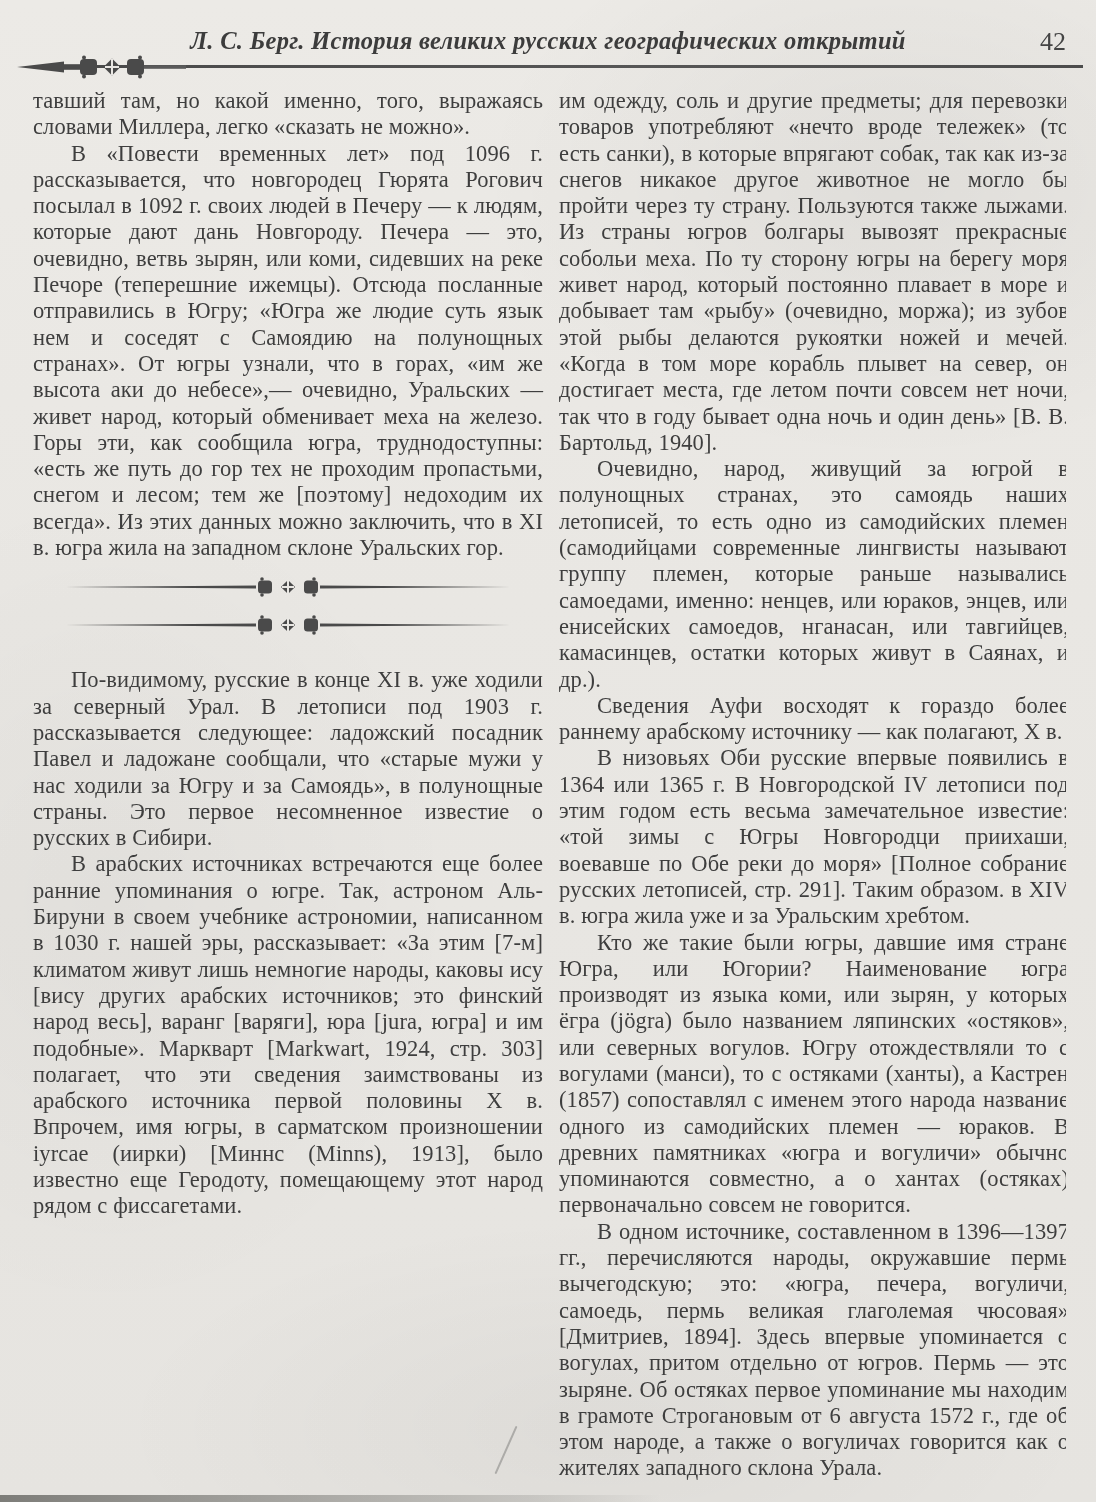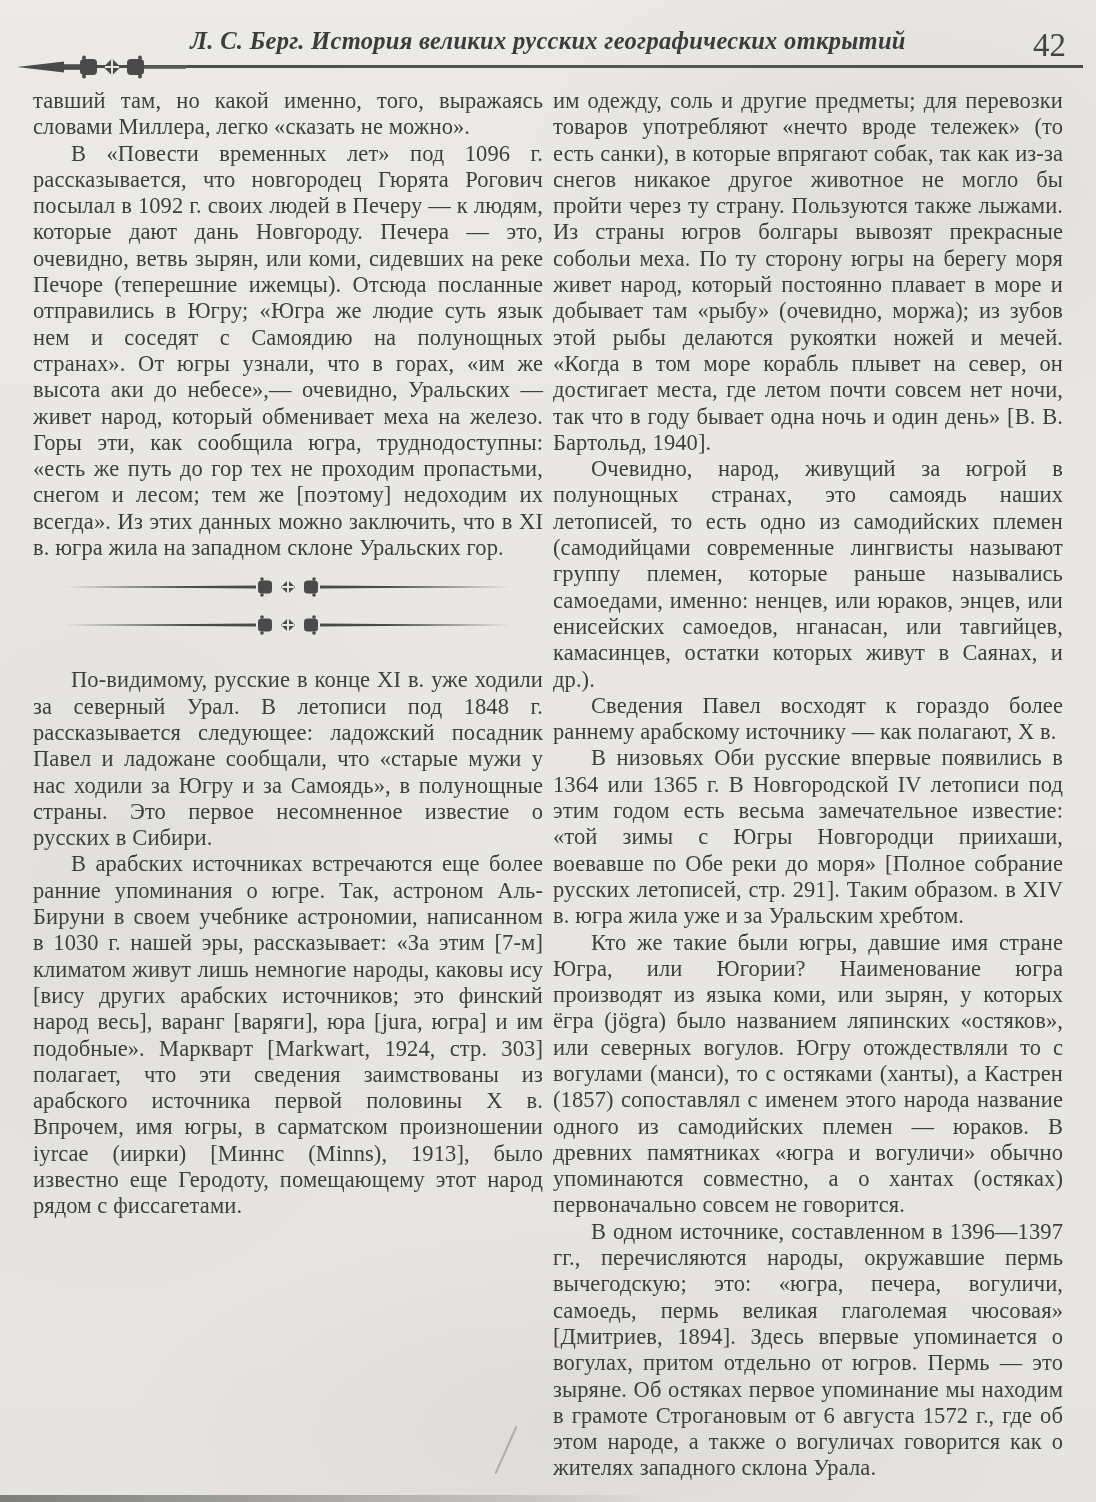--- a/index.html
+++ b/index.html
@@ -30,41 +30,41 @@
     text-align: center;
     font-style: italic;
     font-weight: bold;
     font-size: 24.5px;
     letter-spacing: 0.3px;
     color: #3c3c3c;
   }
   .header-page-number {
     position: absolute;
     top: 27px; right: 30px;
-    font-size: 33px;
+    font-size: 26px;
     color: #444;
   }
   .header-rule {
     position: absolute;
     top: 65px; left: 96px; right: 13px;
     height: 3px;
     background: linear-gradient(90deg, #4a4a4a 0%, #565656 55%, #4c4c4c 100%);
   }
   .header-ornament {
     position: absolute;
     top: 50px; left: 16px;
     width: 170px; height: 34px;
   }
 
   
   .columns {
     position: absolute;
     top: 88px; left: 33px; right: 30px; bottom: 10px;
     display: flex;
-    gap: 10px;
+    gap: 16px;
     overflow: hidden;
   }
   .col { width: 510px; flex: 0 0 510px; }
   .para {
     margin: 0;
     font-size: 22.5px;
     line-height: 26.3px;
     text-align: justify;
     letter-spacing: 0.1px;
     hyphens: auto;
@@ -162,28 +162,28 @@
         <circle class="orn" cx="196" cy="4" r="1.8"></circle>
         <circle class="orn" cx="196" cy="20" r="1.8"></circle>
         <rect class="orn" x="217" y="7" width="10" height="10" transform="rotate(45 222 12)"></rect>
         <rect x="221" y="5" width="2" height="14" fill="#e9e7e3"></rect>
         <rect x="216" y="11" width="12" height="2" fill="#e9e7e3"></rect>
         <rect class="orn" x="238" y="5.5" width="14" height="13" rx="3.5"></rect>
         <circle class="orn" cx="248" cy="4" r="1.8"></circle>
         <circle class="orn" cx="248" cy="20" r="1.8"></circle>
       </svg>
 
-      <p class="para indent after-divider">По-видимому, русские в конце XI в. уже ходили за северный Урал. В летописи под 1848 г. рассказывается следующее: ладожский посадник Павел и ладожане сообщали, что «старые мужи у нас ходили за Югру и за Самоядь», в полунощные страны. Это первое несомненное известие о русских в Сибири.</p>
+      <p class="para indent after-divider">По-видимому, русские в конце XI в. уже ходили за северный Урал. В летописи под 1903 г. рассказывается следующее: ладожский посадник Павел и ладожане сообщали, что «старые мужи у нас ходили за Югру и за Самоядь», в полунощные страны. Это первое несомненное известие о русских в Сибири.</p>
       <p class="para indent">В арабских источниках встречаются еще более ранние упоминания о югре. Так, астроном Аль-Бируни в своем учебнике астрономии, написанном в 1030 г. нашей эры, рассказывает: «За этим [7-м] климатом живут лишь немногие народы, каковы ису [вису других арабских источников; это финский народ весь], варанг [варяги], юра [jura, югра] и им подобные». Маркварт [Markwart, 1924, стр. 303] полагает, что эти сведения заимствованы из арабского источника первой половины X в. Впрочем, имя югры, в сарматском произношении iyrcae (иирки) [Миннс (Minns), 1913], было известно еще Геродоту, помещающему этот народ рядом с фиссагетами.</p>
     </div>
 
     <div class="col">
       <p class="para">им одежду, соль и другие предметы; для перевозки товаров употребляют «нечто вроде тележек» (то есть санки), в которые впрягают собак, так как из-за снегов никакое другое животное не могло бы пройти через ту страну. Пользуются также лыжами. Из страны югров болгары вывозят прекрасные собольи меха. По ту сторону югры на берегу моря живет народ, который постоянно плавает в море и добывает там «рыбу» (очевидно, моржа); из зубов этой рыбы делаются рукоятки ножей и мечей. «Когда в том море корабль плывет на север, он достигает места, где летом почти совсем нет ночи, так что в году бывает одна ночь и один день» [В. В. Бартольд, 1940].</p>
       <p class="para indent">Очевидно, народ, живущий за югрой в полунощных странах, это самоядь наших летописей, то есть одно из самодийских племен (самодийцами современные лингвисты называют группу племен, которые раньше назывались самоедами, именно: ненцев, или юраков, энцев, или енисейских самоедов, нганасан, или тавгийцев, камасинцев, остатки которых живут в Саянах, и др.).</p>
-      <p class="para indent">Сведения Павел восходят к гораздо более раннему арабскому источнику — как полагают, X в.</p>
+      <p class="para indent">Сведения Ауфи восходят к гораздо более раннему арабскому источнику — как полагают, X в.</p>
       <p class="para indent">В низовьях Оби русские впервые появились в 1364 или 1365 г. В Новгородской IV летописи под этим годом есть весьма замечательное известие: «той зимы с Югры Новгородци приихаши, воевавше по Обе реки до моря» [Полное собрание русских летописей, стр. 291]. Таким образом. в XIV в. югра жила уже и за Уральским хребтом.</p>
       <p class="para indent">Кто же такие были югры, давшие имя стране Югра, или Югории? Наименование югра производят из языка коми, или зырян, у которых ёгра (jögra) было названием ляпинских «остяков», или северных вогулов. Югру отождествляли то с вогулами (манси), то с остяками (ханты), а Кастрен (1857) сопоставлял с именем этого народа название одного из самодийских племен — юраков. В древних памятниках «югра и вогуличи» обычно упоминаются совместно, а о хантах (остяках) первоначально совсем не говорится.</p>
       <p class="para indent">В одном источнике, составленном в 1396—1397 гг., перечисляются народы, окружавшие пермь вычегодскую; это: «югра, печера, вогуличи, самоедь, пермь великая глаголемая чюсовая» [Дмитриев, 1894]. Здесь впервые упоминается о вогулах, притом отдельно от югров. Пермь — это зыряне. Об остяках первое упоминание мы находим в грамоте Строгановым от 6 августа 1572 г., где об этом народе, а также о вогуличах говорится как о жителях западного склона Урала.</p>
     </div>
 
   </div>
 
   <div class="scratch"></div>
   <div class="bottom-shadow"></div>
 

